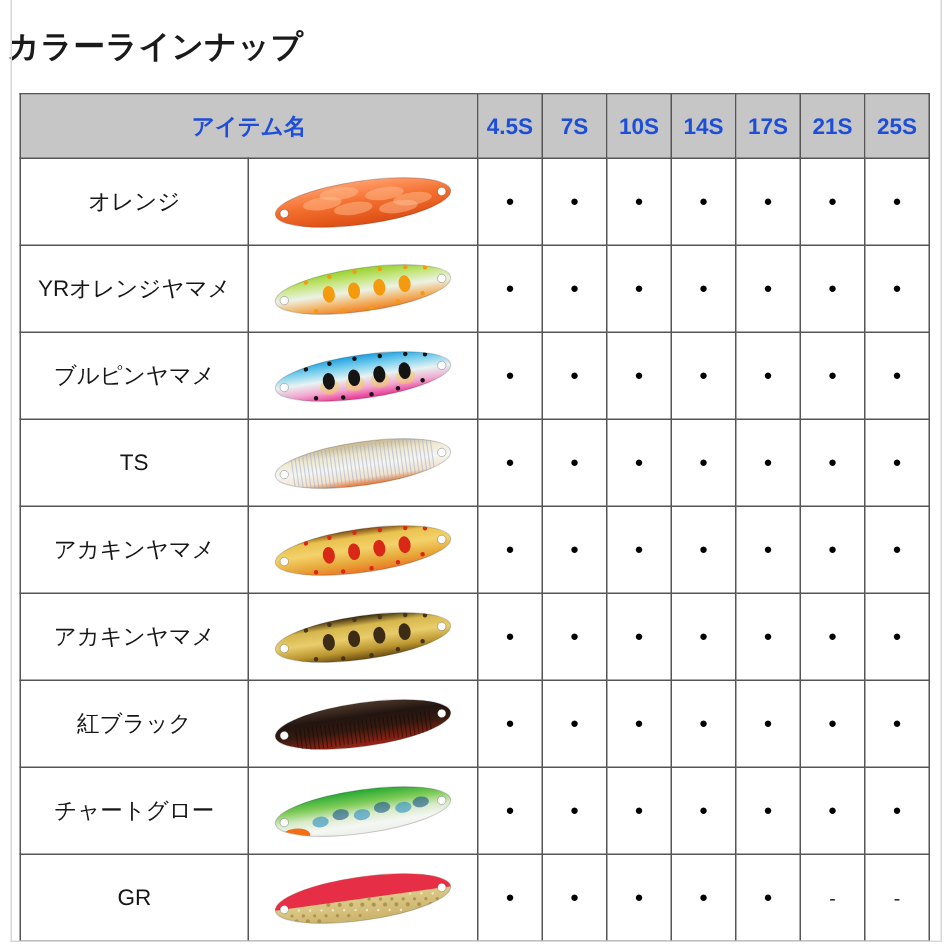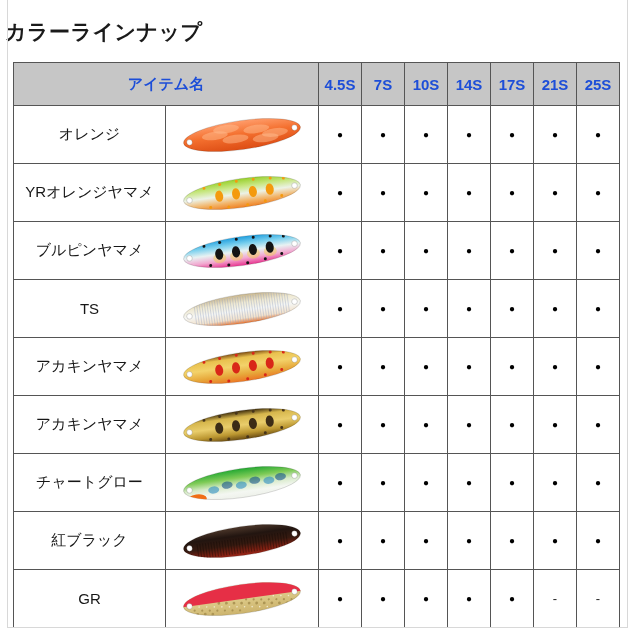--- a/index.html
+++ b/index.html
@@ -362,60 +362,20 @@
         </td>
         <td class="dot">●</td>
         <td class="dot">●</td>
         <td class="dot">●</td>
         <td class="dot">●</td>
         <td class="dot">●</td>
         <td class="dot">●</td>
         <td class="dot">●</td>
       </tr>
       <tr>
-        <td class="name-cell">チャートグロー</td>
-        <td class="img-cell">
-          <svg viewBox="0 0 134 46" width="134" height="46">
-            <defs>
-              <linearGradient id="lg6" x1="0" y1="0" x2="0" y2="1">
-                <stop offset="0%" stop-color="#23a832"></stop>
-                <stop offset="30%" stop-color="#7fcb57"></stop>
-                <stop offset="55%" stop-color="#d7eac8"></stop>
-                <stop offset="80%" stop-color="#f4f7f2"></stop>
-                <stop offset="100%" stop-color="#eef1ea"></stop>
-              </linearGradient>
-              <clipPath id="cp6">
-                <ellipse cx="67" cy="23" rx="59" ry="14.5"></ellipse>
-              </clipPath>
-            </defs>
-            <g transform="rotate(-8 67 23)">
-              <ellipse cx="67" cy="23" rx="59" ry="14.5" fill="url(#lg6)" stroke="rgba(0,0,0,0.2)" stroke-width="0.7"></ellipse>
-              <g clip-path="url(#cp6)">
-                <ellipse cx="38" cy="26" rx="5.5" ry="3.6" fill="#2b8cc2" opacity="0.6"></ellipse>
-                <ellipse cx="52" cy="23" rx="5.5" ry="3.6" fill="#15548a" opacity="0.6"></ellipse>
-                <ellipse cx="66" cy="25" rx="5.5" ry="3.6" fill="#2b8cc2" opacity="0.6"></ellipse>
-                <ellipse cx="80" cy="22" rx="5.5" ry="3.6" fill="#15548a" opacity="0.6"></ellipse>
-                <ellipse cx="94" cy="24" rx="5.5" ry="3.6" fill="#2b8cc2" opacity="0.6"></ellipse>
-                <ellipse cx="106" cy="22" rx="5.5" ry="3.6" fill="#15548a" opacity="0.6"></ellipse>
-                <ellipse cx="20" cy="33" rx="10" ry="5" fill="#f06e16"></ellipse>
-              </g>
-              <circle cx="14" cy="23" r="2.8" fill="#ffffff" stroke="rgba(0,0,0,0.25)" stroke-width="0.6"></circle>
-              <circle cx="120" cy="23" r="2.8" fill="#ffffff" stroke="rgba(0,0,0,0.25)" stroke-width="0.6"></circle>
-            </g>
-          </svg>
-        </td>
-        <td class="dot">●</td>
-        <td class="dot">●</td>
-        <td class="dot">●</td>
-        <td class="dot">●</td>
-        <td class="dot">●</td>
-        <td class="dot">●</td>
-        <td class="dot">●</td>
-      </tr>
-      <tr>
         <td class="name-cell">紅ブラック</td>
         <td class="img-cell">
           <svg viewBox="0 0 134 46" width="134" height="46">
             <defs>
               <linearGradient id="lg7" x1="0" y1="0" x2="0" y2="1">
                 <stop offset="0%" stop-color="#4c372a"></stop>
                 <stop offset="30%" stop-color="#221510"></stop>
                 <stop offset="60%" stop-color="#361a10"></stop>
                 <stop offset="85%" stop-color="#7c2012"></stop>
                 <stop offset="100%" stop-color="#992416"></stop>
@@ -453,20 +413,60 @@
                 <line x1="86.39999999999995" y1="20" x2="86.39999999999995" y2="35" stroke="#140a06" stroke-width="0.7" opacity="0.55"></line>
                 <line x1="89.19999999999995" y1="20" x2="89.19999999999995" y2="35" stroke="#140a06" stroke-width="0.7" opacity="0.55"></line>
                 <line x1="91.99999999999994" y1="20" x2="91.99999999999994" y2="35" stroke="#140a06" stroke-width="0.7" opacity="0.55"></line>
                 <line x1="94.79999999999994" y1="20" x2="94.79999999999994" y2="35" stroke="#140a06" stroke-width="0.7" opacity="0.55"></line>
                 <line x1="97.59999999999994" y1="20" x2="97.59999999999994" y2="35" stroke="#140a06" stroke-width="0.7" opacity="0.55"></line>
                 <line x1="100.39999999999993" y1="20" x2="100.39999999999993" y2="35" stroke="#140a06" stroke-width="0.7" opacity="0.55"></line>
                 <line x1="103.19999999999993" y1="20" x2="103.19999999999993" y2="35" stroke="#140a06" stroke-width="0.7" opacity="0.55"></line>
                 <line x1="105.99999999999993" y1="20" x2="105.99999999999993" y2="35" stroke="#140a06" stroke-width="0.7" opacity="0.55"></line>
                 <line x1="108.79999999999993" y1="20" x2="108.79999999999993" y2="35" stroke="#140a06" stroke-width="0.7" opacity="0.55"></line>
                 <line x1="111.59999999999992" y1="20" x2="111.59999999999992" y2="35" stroke="#140a06" stroke-width="0.7" opacity="0.55"></line>
+              </g>
+              <circle cx="14" cy="23" r="2.8" fill="#ffffff" stroke="rgba(0,0,0,0.25)" stroke-width="0.6"></circle>
+              <circle cx="120" cy="23" r="2.8" fill="#ffffff" stroke="rgba(0,0,0,0.25)" stroke-width="0.6"></circle>
+            </g>
+          </svg>
+        </td>
+        <td class="dot">●</td>
+        <td class="dot">●</td>
+        <td class="dot">●</td>
+        <td class="dot">●</td>
+        <td class="dot">●</td>
+        <td class="dot">●</td>
+        <td class="dot">●</td>
+      </tr>
+      <tr>
+        <td class="name-cell">チャートグロー</td>
+        <td class="img-cell">
+          <svg viewBox="0 0 134 46" width="134" height="46">
+            <defs>
+              <linearGradient id="lg6" x1="0" y1="0" x2="0" y2="1">
+                <stop offset="0%" stop-color="#23a832"></stop>
+                <stop offset="30%" stop-color="#7fcb57"></stop>
+                <stop offset="55%" stop-color="#d7eac8"></stop>
+                <stop offset="80%" stop-color="#f4f7f2"></stop>
+                <stop offset="100%" stop-color="#eef1ea"></stop>
+              </linearGradient>
+              <clipPath id="cp6">
+                <ellipse cx="67" cy="23" rx="59" ry="14.5"></ellipse>
+              </clipPath>
+            </defs>
+            <g transform="rotate(-8 67 23)">
+              <ellipse cx="67" cy="23" rx="59" ry="14.5" fill="url(#lg6)" stroke="rgba(0,0,0,0.2)" stroke-width="0.7"></ellipse>
+              <g clip-path="url(#cp6)">
+                <ellipse cx="38" cy="26" rx="5.5" ry="3.6" fill="#2b8cc2" opacity="0.6"></ellipse>
+                <ellipse cx="52" cy="23" rx="5.5" ry="3.6" fill="#15548a" opacity="0.6"></ellipse>
+                <ellipse cx="66" cy="25" rx="5.5" ry="3.6" fill="#2b8cc2" opacity="0.6"></ellipse>
+                <ellipse cx="80" cy="22" rx="5.5" ry="3.6" fill="#15548a" opacity="0.6"></ellipse>
+                <ellipse cx="94" cy="24" rx="5.5" ry="3.6" fill="#2b8cc2" opacity="0.6"></ellipse>
+                <ellipse cx="106" cy="22" rx="5.5" ry="3.6" fill="#15548a" opacity="0.6"></ellipse>
+                <ellipse cx="20" cy="33" rx="10" ry="5" fill="#f06e16"></ellipse>
               </g>
               <circle cx="14" cy="23" r="2.8" fill="#ffffff" stroke="rgba(0,0,0,0.25)" stroke-width="0.6"></circle>
               <circle cx="120" cy="23" r="2.8" fill="#ffffff" stroke="rgba(0,0,0,0.25)" stroke-width="0.6"></circle>
             </g>
           </svg>
         </td>
         <td class="dot">●</td>
         <td class="dot">●</td>
         <td class="dot">●</td>
         <td class="dot">●</td>

